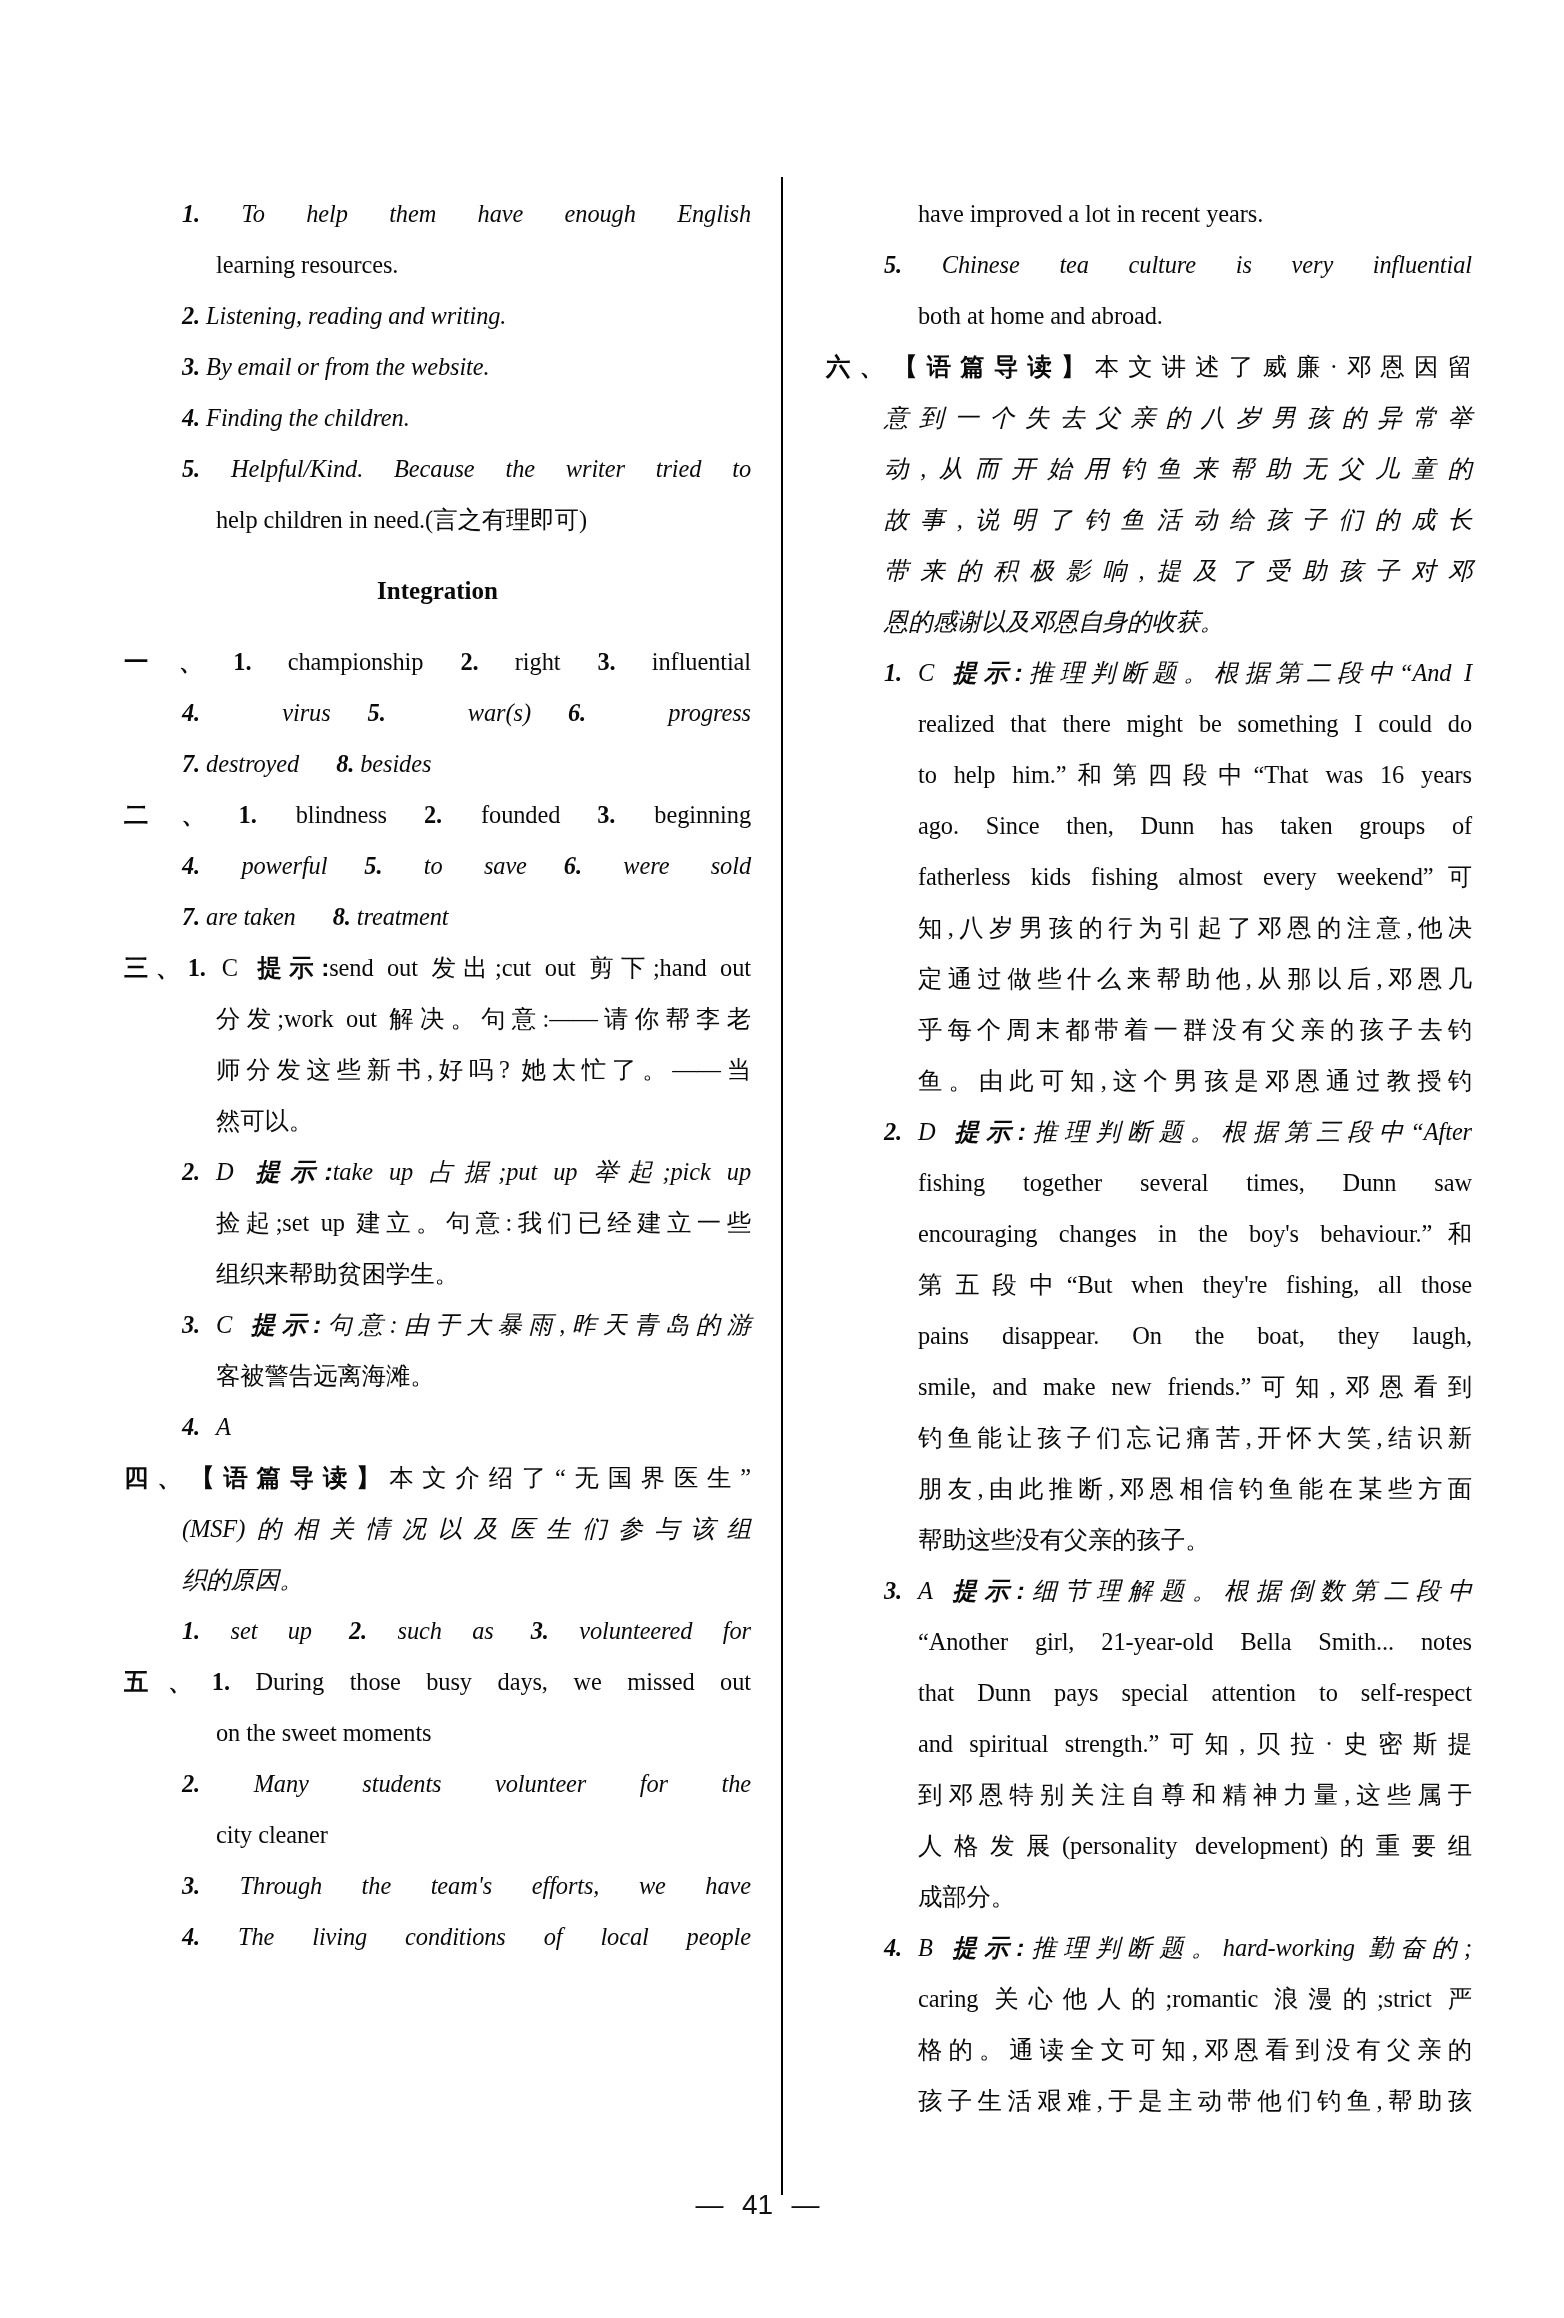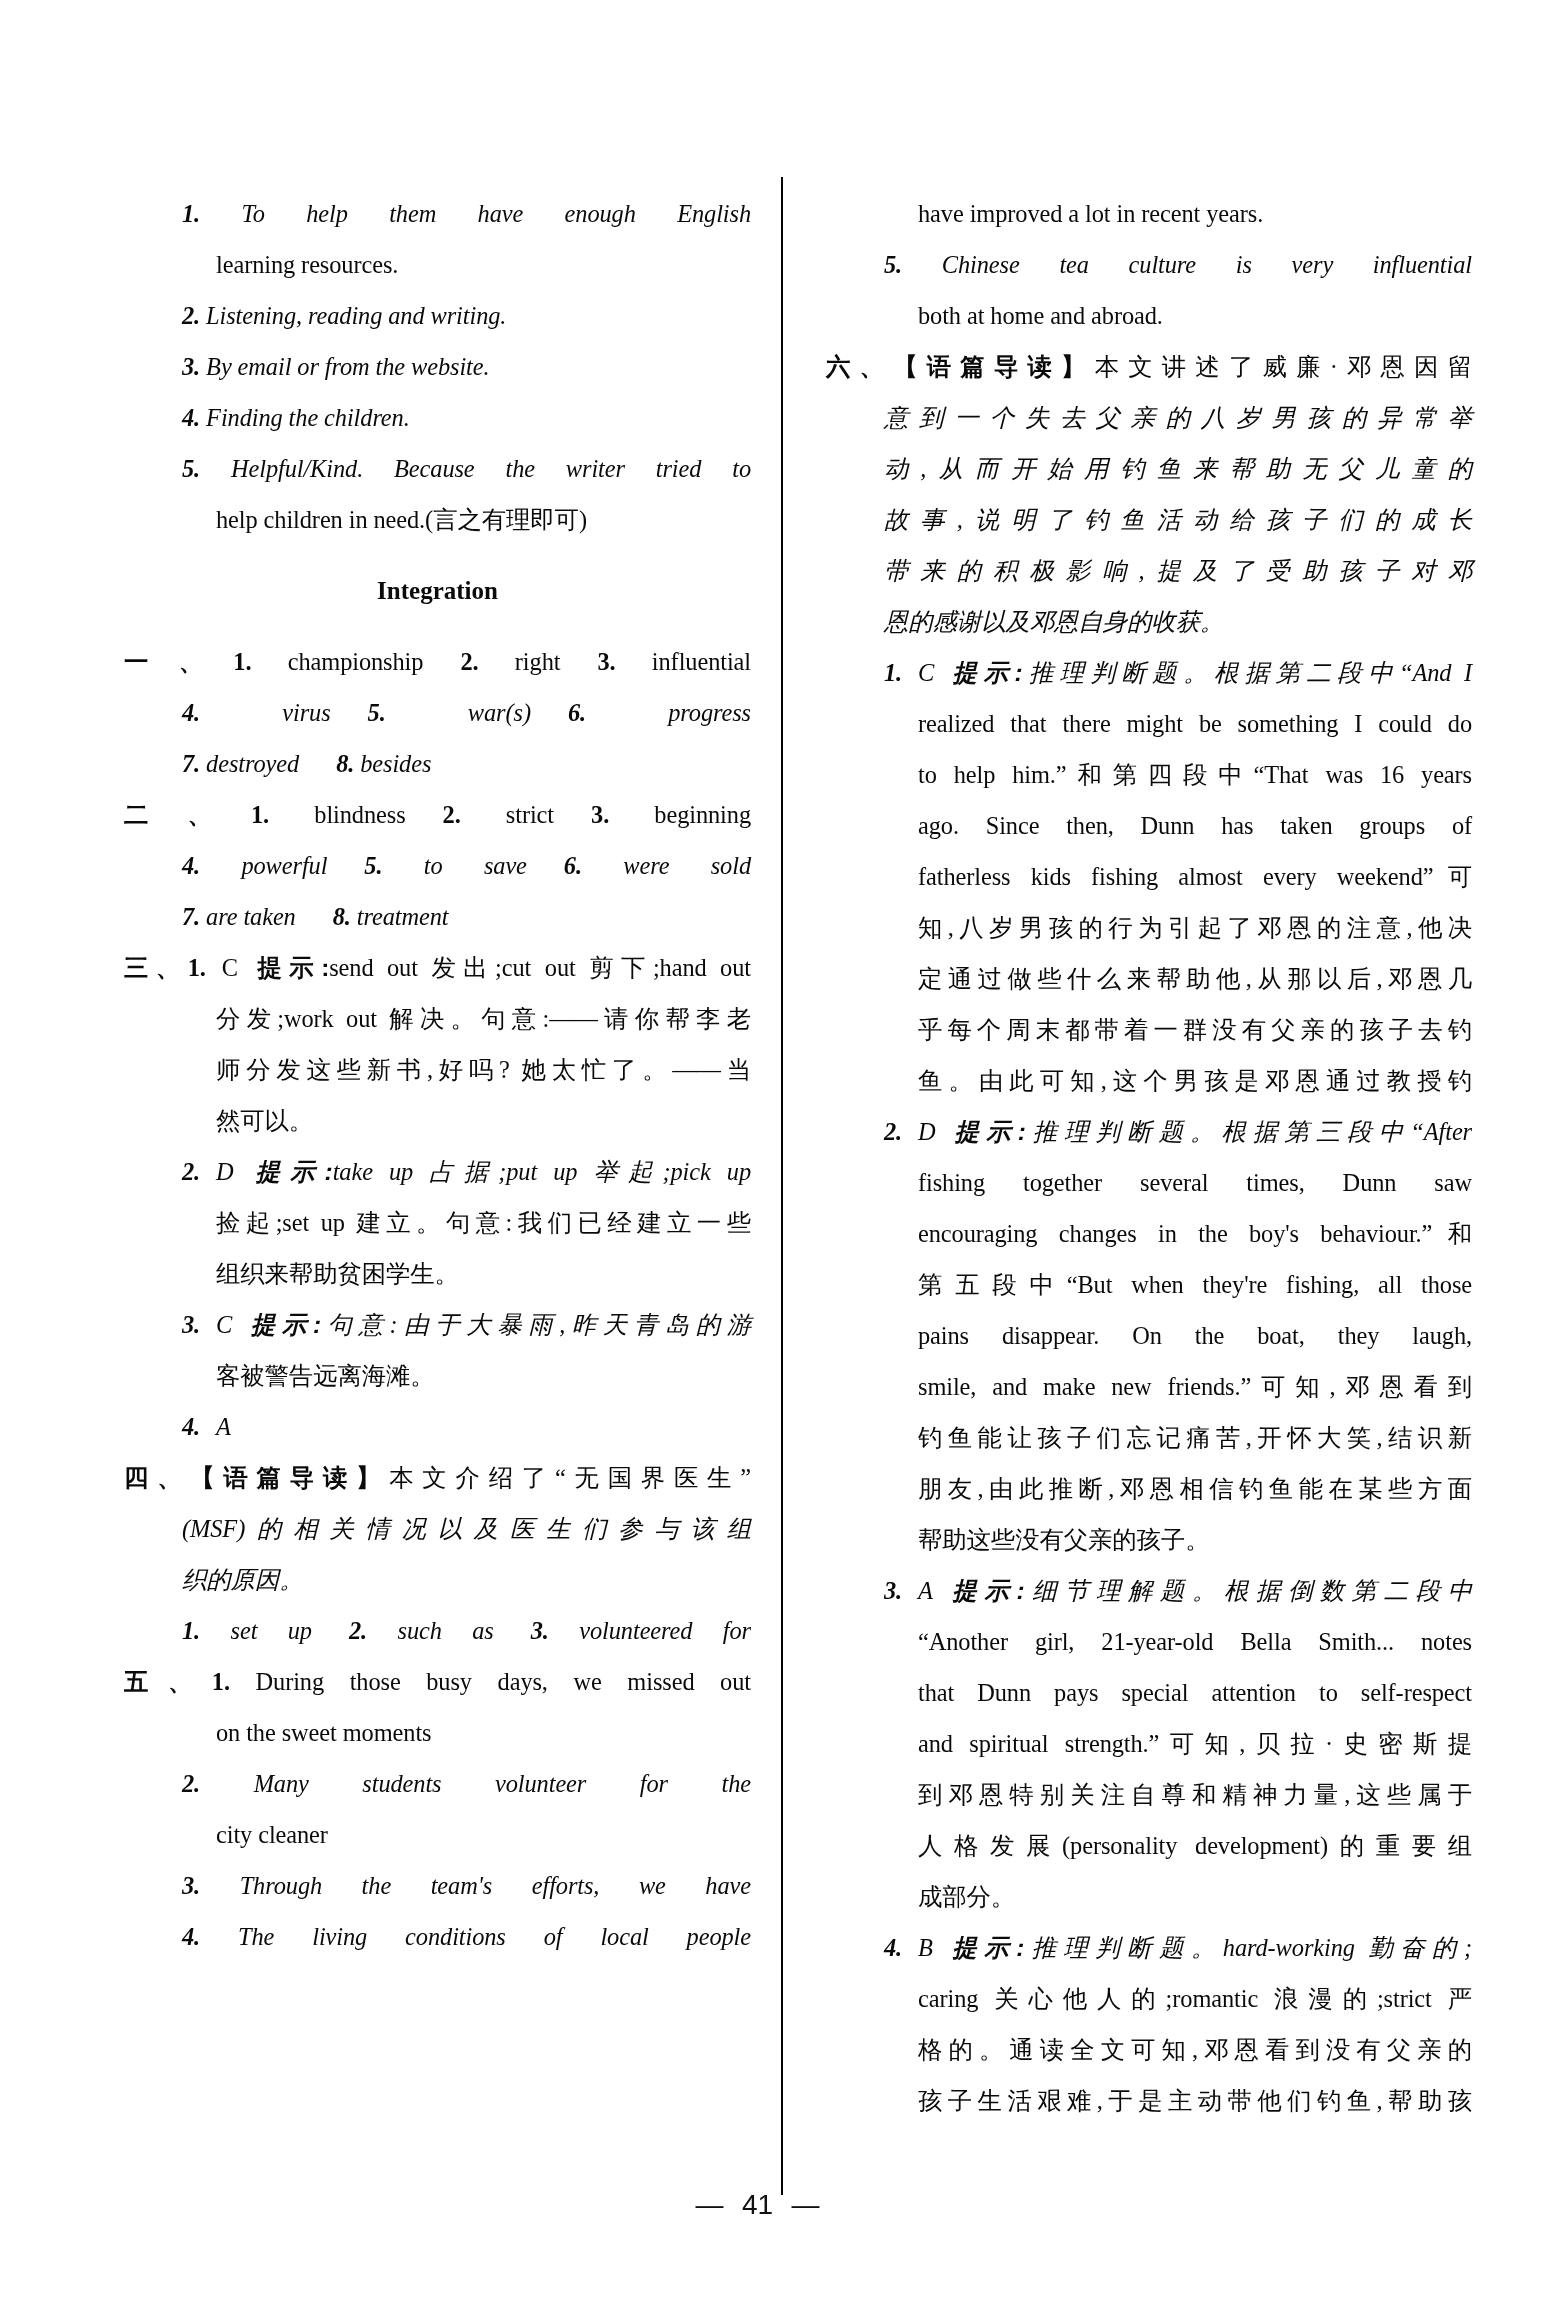--- a/index.html
+++ b/index.html
@@ -59,21 +59,21 @@
       <div class="line i-t l"><span class="r-t">learning resources.</span></div>
       <div class="line i-n l"><span class="r-n">2.</span><span class="r-t"> Listening, reading and writing.</span></div>
       <div class="line i-n l"><span class="r-n">3.</span><span class="r-t"> By email or from the website.</span></div>
       <div class="line i-n l"><span class="r-n">4.</span><span class="r-t"> Finding the children.</span></div>
       <div class="line i-n j"><span class="r-n">5.</span><span class="r-t"> Helpful/Kind. Because the writer tried to</span></div>
       <div class="line i-t l"><span class="r-t">help children in need.(言之有理即可)</span></div>
       <div class="heading">Integration</div>
       <div class="line i-m j"><span class="r-m">一、</span><span class="r-n">1.</span><span class="r-t"> championship</span><span class="r-G"></span><span class="r-n">2.</span><span class="r-t"> right</span><span class="r-G"></span><span class="r-n">3.</span><span class="r-t"> influential</span></div>
       <div class="line i-n j"><span class="r-n">4.</span><span class="r-t"> virus</span><span class="r-G"></span><span class="r-n">5.</span><span class="r-t"> war(s)</span><span class="r-G"></span><span class="r-n">6.</span><span class="r-t"> progress</span></div>
       <div class="line i-n l"><span class="r-n">7.</span><span class="r-t"> destroyed</span><span class="r-G"></span><span class="r-n">8.</span><span class="r-t"> besides</span></div>
-      <div class="line i-m j"><span class="r-m">二、</span><span class="r-n">1.</span><span class="r-t"> blindness</span><span class="r-G"></span><span class="r-n">2.</span><span class="r-t"> strict</span><span class="r-G"></span><span class="r-n">3.</span><span class="r-t"> beginning</span></div>
+      <div class="line i-m j"><span class="r-m">二、</span><span class="r-n">1.</span><span class="r-t"> blindness</span><span class="r-G"></span><span class="r-n">2.</span><span class="r-t"> founded</span><span class="r-G"></span><span class="r-n">3.</span><span class="r-t"> beginning</span></div>
       <div class="line i-n j"><span class="r-n">4.</span><span class="r-t"> powerful</span><span class="r-G"></span><span class="r-n">5.</span><span class="r-t"> to save</span><span class="r-G"></span><span class="r-n">6.</span><span class="r-t"> were sold</span></div>
       <div class="line i-n l"><span class="r-n">7.</span><span class="r-t"> are taken</span><span class="r-G"></span><span class="r-n">8.</span><span class="r-t"> treatment</span></div>
       <div class="line i-m j"><span class="r-m">三、</span><span class="r-n">1.</span><span class="r-a">C</span><span class="r-h">提示:</span><span class="r-t">send out 发出;cut out 剪下;hand out</span></div>
       <div class="line i-t j"><span class="r-t">分发;work out 解决。句意:——请你帮李老</span></div>
       <div class="line i-t j"><span class="r-t">师分发这些新书,好吗? 她太忙了。——当</span></div>
       <div class="line i-t l"><span class="r-t">然可以。</span></div>
       <div class="line i-n j"><span class="r-n">2.</span><span class="r-a">D</span><span class="r-h">提示:</span><span class="r-t">take up 占据;put up 举起;pick up</span></div>
       <div class="line i-t j"><span class="r-t">捡起;set up 建立。句意:我们已经建立一些</span></div>
       <div class="line i-t l"><span class="r-t">组织来帮助贫困学生。</span></div>
       <div class="line i-n j"><span class="r-n">3.</span><span class="r-a">C</span><span class="r-h">提示:</span><span class="r-t">句意:由于大暴雨,昨天青岛的游</span></div>

